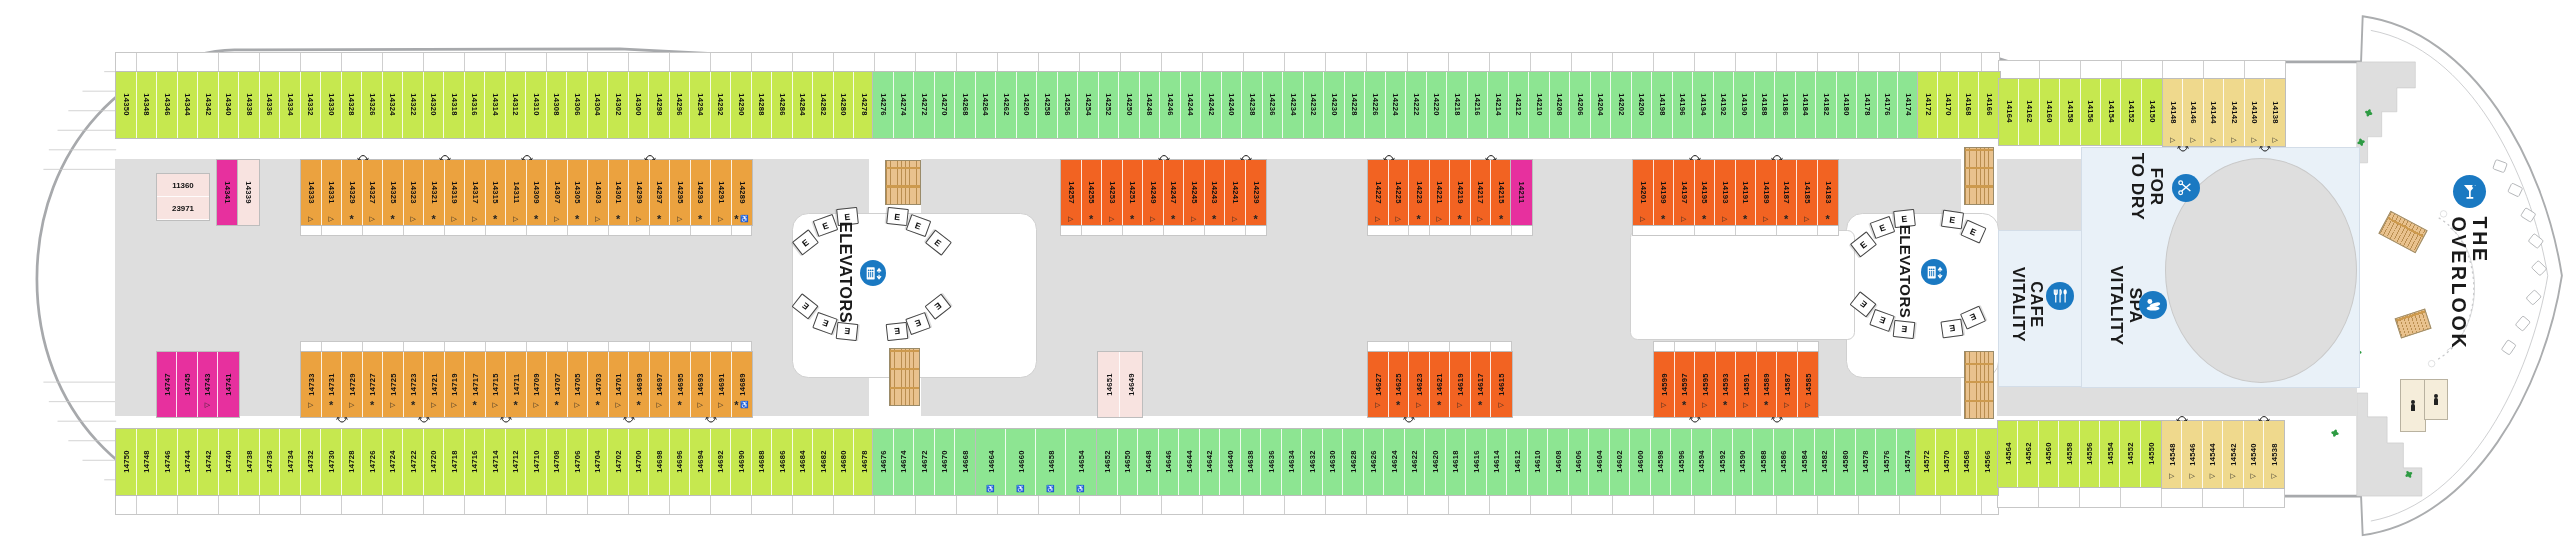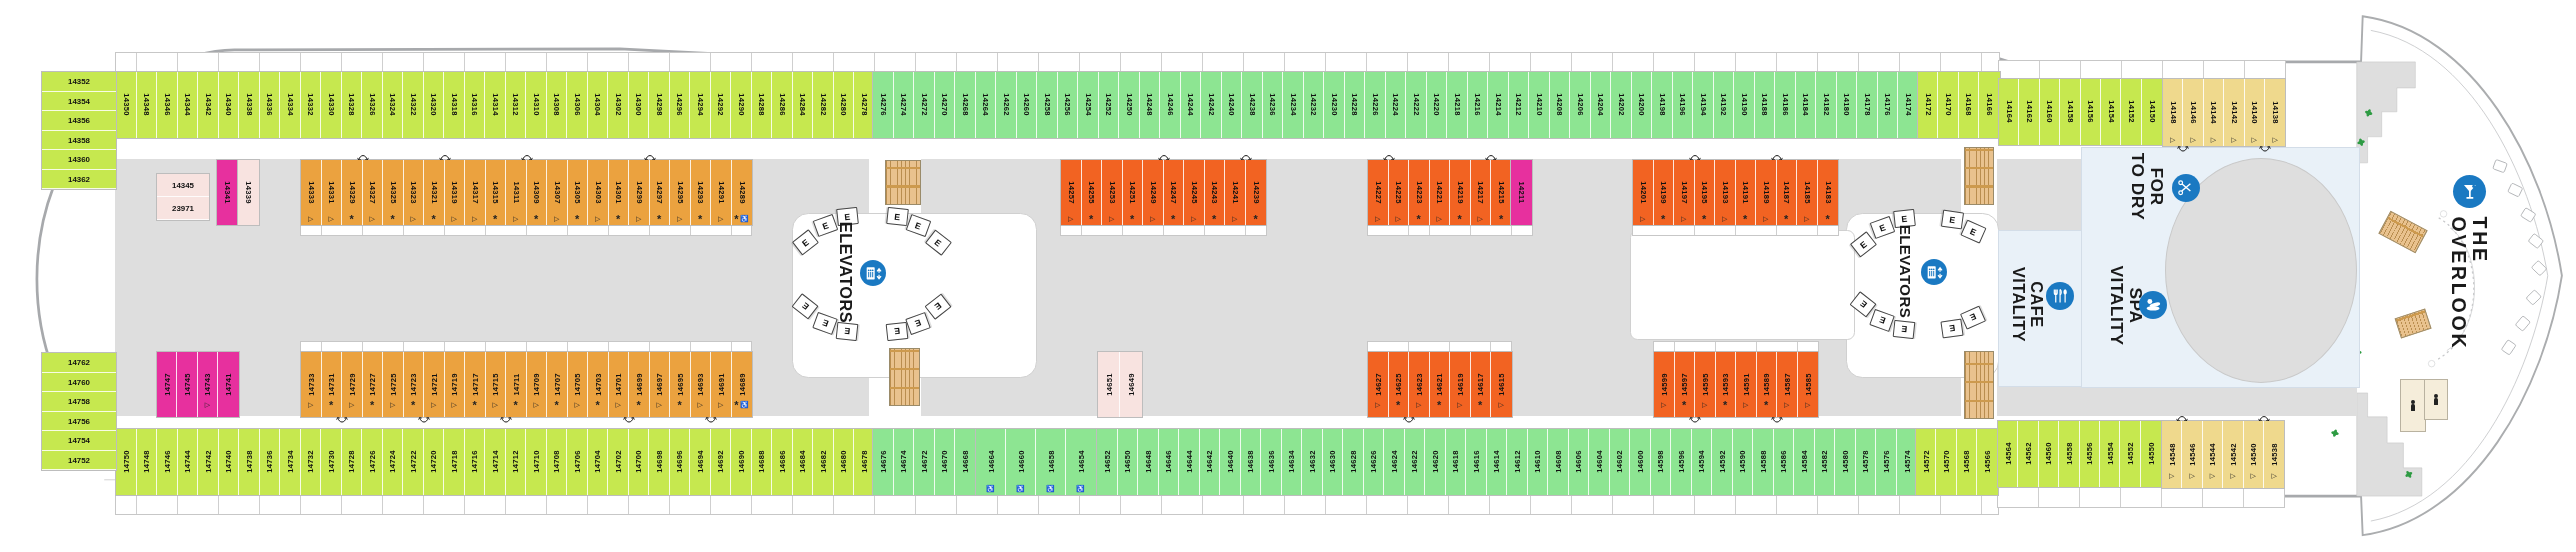--- a/index.html
+++ b/index.html
@@ -1322,63 +1322,23 @@
       <div class="cab" style="width: 20.4px; background: rgb(239, 217, 141);">
         <div class="num rccw">14538</div>
         <div class="sym" style="bottom: 8.7px;"><span>▷</span></div>
         <div class="conn" style="top: -7.6px;"><svg width="12" height="7.6" viewBox="0 0 22 14">
             <path d="M3 13 C6 2 16 2 19 13" fill="none" stroke="#111" stroke-width="1.8"></path>
             <path d="M1 9l2 4 4-1" fill="none" stroke="#111" stroke-width="1.5"></path>
             <path d="M21 9l-2 4-4-1" fill="none" stroke="#111" stroke-width="1.5"></path>
           </svg></div>
       </div>
     </div>
-    <div class="strip" style="left: 41px; top: 71px; width: 74px; flex-direction: column; height: 117px;">
-      <div class="cab" style="width: 100%; height: 19.6px; background: rgb(198, 232, 79); border-right: none; border-bottom: 0.5px solid rgba(255, 255, 255, 0.85);">
-        <div class="hnum">14352</div>
-      </div>
-      <div class="cab" style="width: 100%; height: 19.6px; background: rgb(198, 232, 79); border-right: none; border-bottom: 0.5px solid rgba(255, 255, 255, 0.85);">
-        <div class="hnum">14354</div>
-      </div>
-      <div class="cab" style="width: 100%; height: 19.6px; background: rgb(198, 232, 79); border-right: none; border-bottom: 0.5px solid rgba(255, 255, 255, 0.85);">
-        <div class="hnum">14356</div>
-      </div>
-      <div class="cab" style="width: 100%; height: 19.6px; background: rgb(198, 232, 79); border-right: none; border-bottom: 0.5px solid rgba(255, 255, 255, 0.85);">
-        <div class="hnum">14358</div>
-      </div>
-      <div class="cab" style="width: 100%; height: 19.6px; background: rgb(198, 232, 79); border-right: none; border-bottom: 0.5px solid rgba(255, 255, 255, 0.85);">
-        <div class="hnum">14360</div>
-      </div>
-      <div class="cab" style="width: 100%; height: 19.6px; background: rgb(198, 232, 79); border-right: none; border-bottom: 0.5px solid rgba(255, 255, 255, 0.85);">
-        <div class="hnum">14362</div>
-      </div>
-    </div>
-    <div class="strip" style="left: 41px; top: 352px; width: 74px; flex-direction: column; height: 117px;">
-      <div class="cab" style="width: 100%; height: 19.6px; background: rgb(198, 232, 79); border-right: none; border-bottom: 0.5px solid rgba(255, 255, 255, 0.85);">
-        <div class="hnum">14762</div>
-      </div>
-      <div class="cab" style="width: 100%; height: 19.6px; background: rgb(198, 232, 79); border-right: none; border-bottom: 0.5px solid rgba(255, 255, 255, 0.85);">
-        <div class="hnum">14760</div>
-      </div>
-      <div class="cab" style="width: 100%; height: 19.6px; background: rgb(198, 232, 79); border-right: none; border-bottom: 0.5px solid rgba(255, 255, 255, 0.85);">
-        <div class="hnum">14758</div>
-      </div>
-      <div class="cab" style="width: 100%; height: 19.6px; background: rgb(198, 232, 79); border-right: none; border-bottom: 0.5px solid rgba(255, 255, 255, 0.85);">
-        <div class="hnum">14756</div>
-      </div>
-      <div class="cab" style="width: 100%; height: 19.6px; background: rgb(198, 232, 79); border-right: none; border-bottom: 0.5px solid rgba(255, 255, 255, 0.85);">
-        <div class="hnum">14754</div>
-      </div>
-      <div class="cab" style="width: 100%; height: 19.6px; background: rgb(198, 232, 79); border-right: none; border-bottom: 0.5px solid rgba(255, 255, 255, 0.85);">
-        <div class="hnum">14752</div>
-      </div>
-    </div>
     <div class="strip" style="left: 156px; top: 173px; width: 52px; flex-direction: column; height: 46px;">
       <div class="cab" style="width: 100%; height: 23px; background: rgb(248, 227, 224); border-right: none; border-bottom: 0.5px solid rgba(255, 255, 255, 0.85);">
-        <div class="hnum">14345</div>
+        <div class="hnum">11360</div>
       </div>
       <div class="cab" style="width: 100%; height: 23px; background: rgb(248, 227, 224); border-right: none; border-bottom: 0.5px solid rgba(255, 255, 255, 0.85);">
         <div class="hnum">23971</div>
       </div>
     </div>
     <div class="ecar" style="left: 795px; top: 234px; transform: rotate(-38deg);">E</div>
     <div class="ecar" style="left: 815px; top: 217px; transform: rotate(-20deg);">E</div>
     <div class="ecar" style="left: 837px; top: 208px; transform: rotate(-6deg);">E</div>
     <div class="ecar" style="left: 887px; top: 208px; transform: rotate(6deg);">E</div>
     <div class="ecar" style="left: 908px; top: 217px; transform: rotate(20deg);">E</div>

